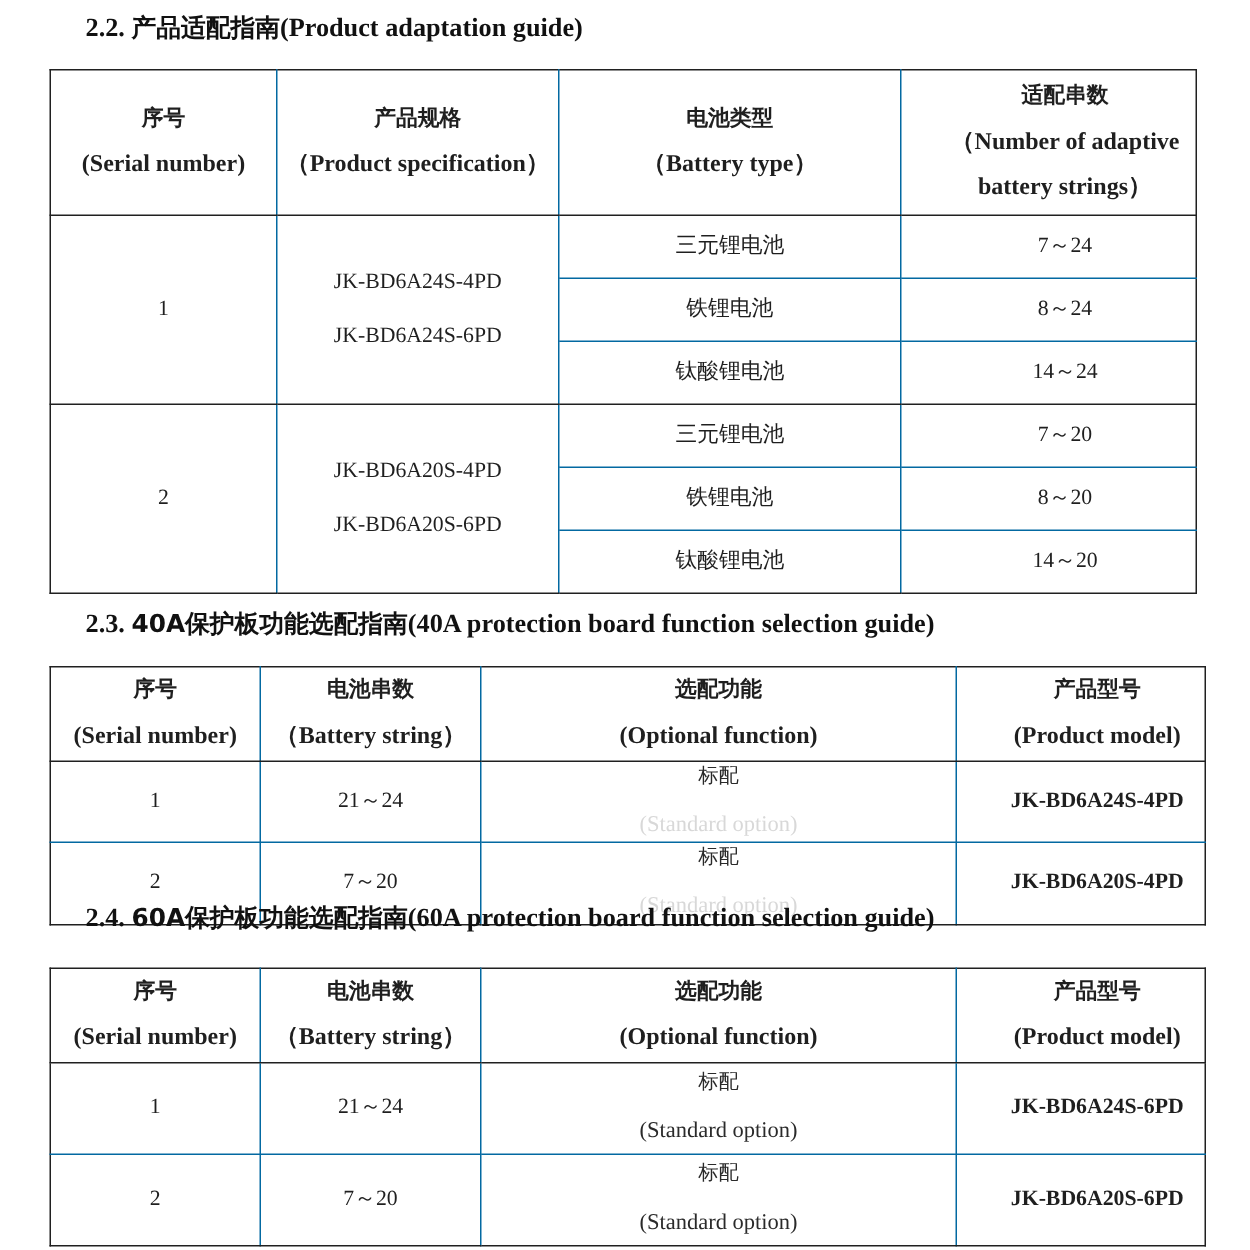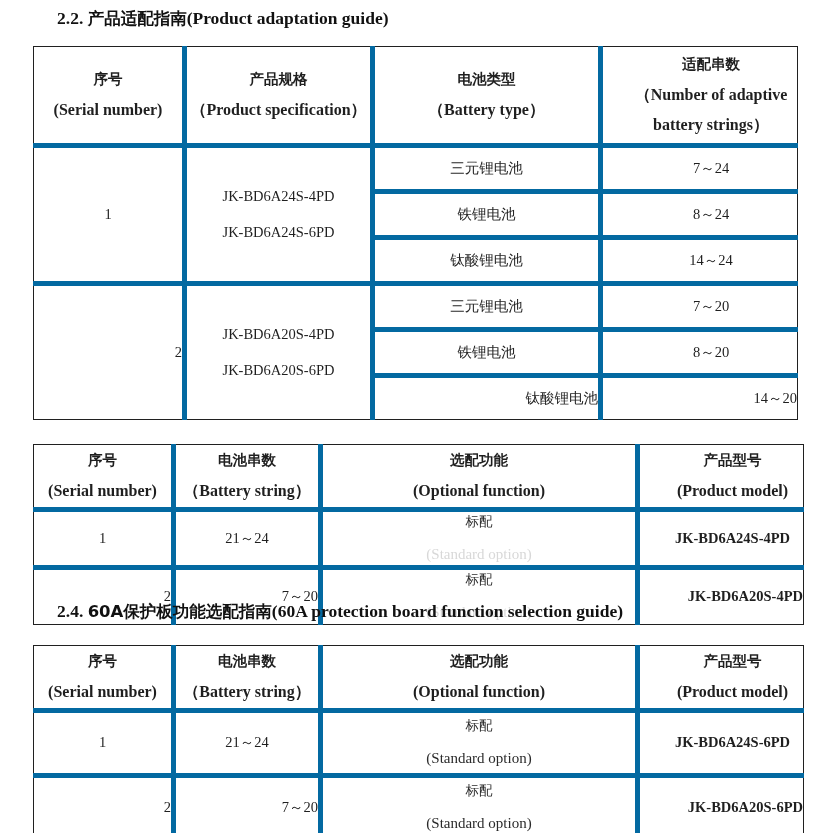--- a/index.html
+++ b/index.html
@@ -38,32 +38,32 @@
   }
 
   
   .doc-table {
     position: absolute;
     border-collapse: collapse;
     table-layout: fixed;
     background: #ffffff;
   }
   .doc-table td {
-    border: 5px solid #0369a1;
+    border: 1px solid #0369a1;
     text-align: center;
     vertical-align: middle;
     padding: 0;
     font-size: 14.5px;
     line-height: 1.45;
     color: #1f1f1f;
   }
   .doc-table .outer-top { border-top: 1.6px solid #202020; }
   .doc-table .outer-left { border-left: 1.6px solid #202020; }
   .doc-table .outer-right { border-right: 1.6px solid #202020; padding-left: 22px; }
-  .doc-table .outer-bottom { border-bottom: 1.6px solid #202020; text-align: right; }
+  .doc-table .outer-bottom { border-bottom: 1.6px solid #202020; }
 
   .hdr-strong { border-bottom: 1.6px solid #202020 !important; }
   .grp-strong { border-bottom: 1.6px solid #202020 !important; }
 
   .cell-inner {
     display: flex;
     flex-direction: column;
     align-items: center;
     justify-content: center;
     height: 100%;
@@ -216,20 +216,24 @@
         <td class="body-cjk" style="height:41px;">铁锂电池</td>
         <td class="outer-right body-num">8～20</td>
       </tr>
       <tr>
         <td class="body-cjk outer-bottom" style="height:41px;">钛酸锂电池</td>
         <td class="outer-right outer-bottom body-num">14～20</td>
       </tr>
     </tbody>
   </table>
 
+  <div class="section-heading" style="left:57px; top:405px;">
+    <span>2.3.</span>
+    <span class="cjk">40A保护板功能选配指南</span><span>(40A protection board function selection guide)</span>
+  </div>
 
   <table class="doc-table" style="left:33px; top:444px; width:770px;">
     <colgroup>
       <col style="width:140px">
       <col style="width:147px">
       <col style="width:317px">
       <col style="width:166px">
     </colgroup>
     <tbody>
       <tr>

